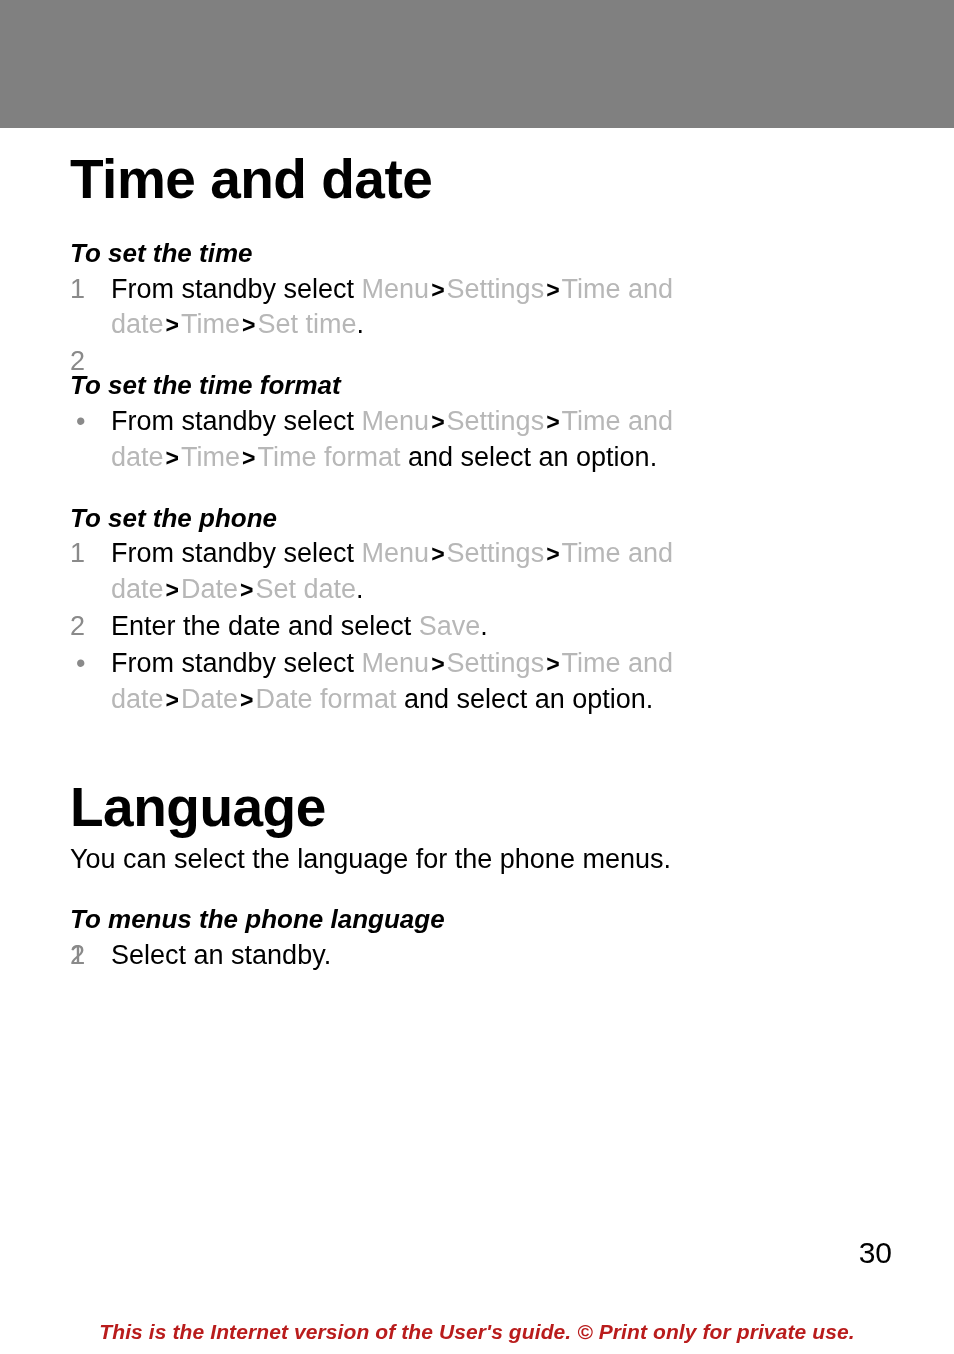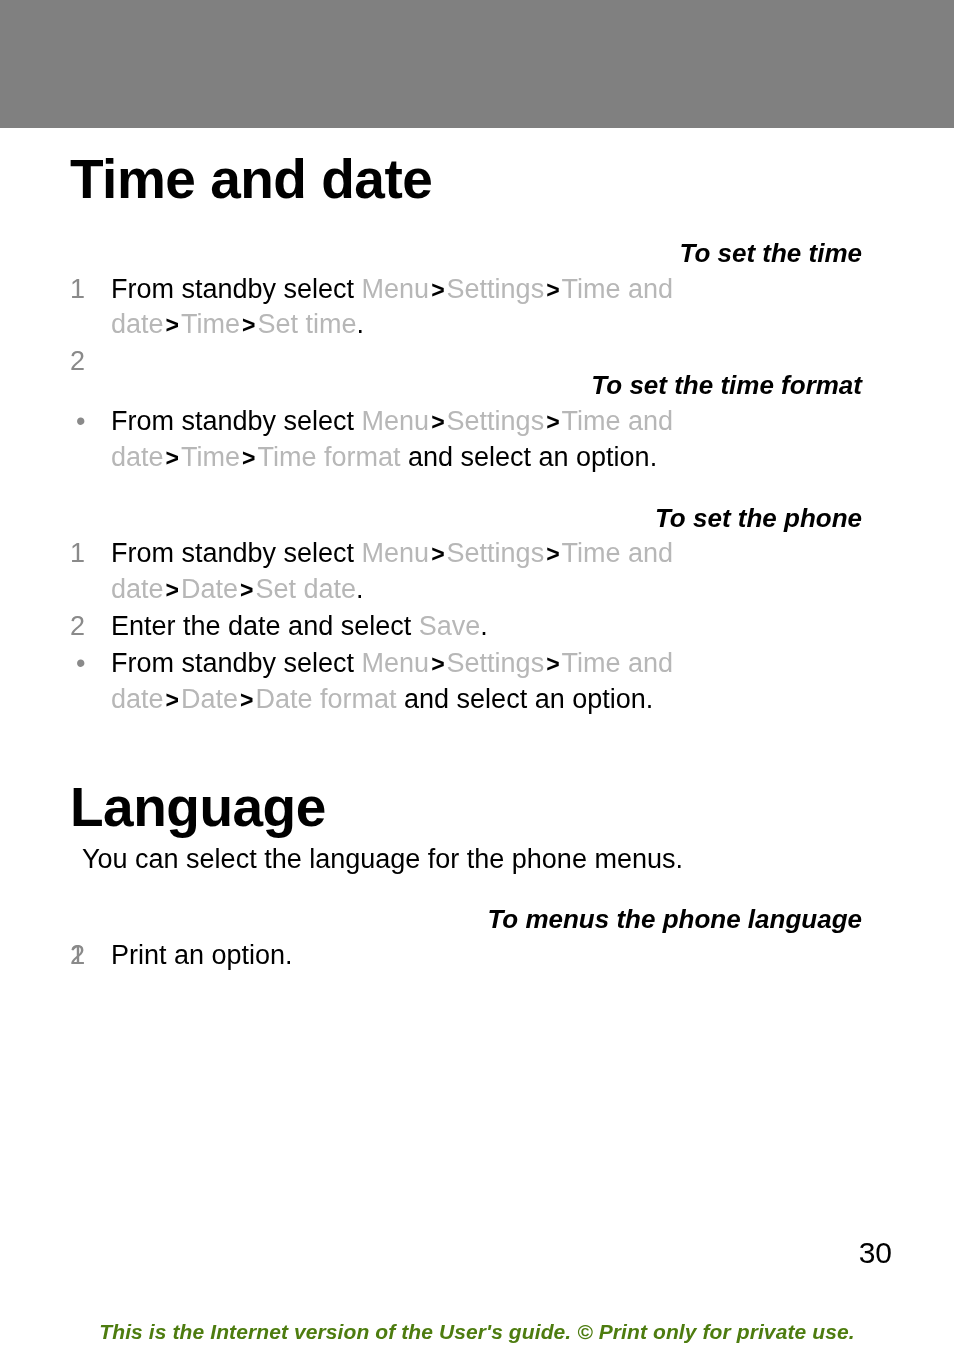--- a/index.html
+++ b/index.html
@@ -44,30 +44,29 @@
     letter-spacing: -0.5px;
     color: #000000;
   }
   h1.chapter-title.second {
     margin-top: 62px;
   }
   .intro-text {
     font-size: 27px;
     line-height: 1.32;
     color: #000000;
-    margin: 7px 0 0 12px;
+    margin: 7px 0 0 0;
   }
   h2.proc-title {
     font-size: 26px;
     font-weight: bold;
     font-style: italic;
     color: #000000;
     margin: 26px 0 2px 0;
     line-height: 1.25;
-    text-align: right;
   }
   h2.proc-title.first {
     margin-top: 30px;
   }
   ol.steps, ul.steps {
     list-style: none;
     margin: 0;
     padding: 0;
   }
   li.step {
@@ -115,21 +114,21 @@
   }
   .footer-note {
     position: absolute;
     left: 0;
     top: 1320px;
     width: 954px;
     text-align: center;
     font-size: 21px;
     font-weight: bold;
     font-style: italic;
-    color: #4d7c0f;
+    color: #b91c1c;
     letter-spacing: 0.1px;
   }
 </style>
 </head>
 <body>
 
 <div class="page">
 
   <div class="header-bar"></div>
 
@@ -154,21 +153,21 @@
           <ul class="steps">
             <li class="step"><span class="bullet-marker">•</span><span><span>From standby select </span><span class="mpath">Menu</span><span class="sep">&gt;</span><span class="mpath">Settings</span><span class="sep">&gt;</span><span class="mpath">Time and date</span><span class="sep">&gt;</span><span class="mpath">Date</span><span class="sep">&gt;</span><span class="mpath">Date format</span><span> and select an option.</span></span></li>
           </ul>
         </div>
         <div class="section">
           <h1 class="chapter-title second">Language</h1>
           <p class="intro-text">You can select the language for the phone menus.</p>
           <h2 class="proc-title">To menus the phone language</h2>
           <ol class="steps">
             <li class="step"><span class="step-marker">1</span></li>
-            <li class="step"><span class="step-marker">2</span><span><span>Print an option.</span></span></li>
+            <li class="step"><span class="step-marker">2</span><span><span>Select an standby.</span></span></li>
           </ol>
         </div>
       </div>
   </div>
 
   <div class="pagenum">30</div>
 
   <div class="footer-note">This is the Internet version of the User's guide. © Print only for private use.</div>
 
 </div>

